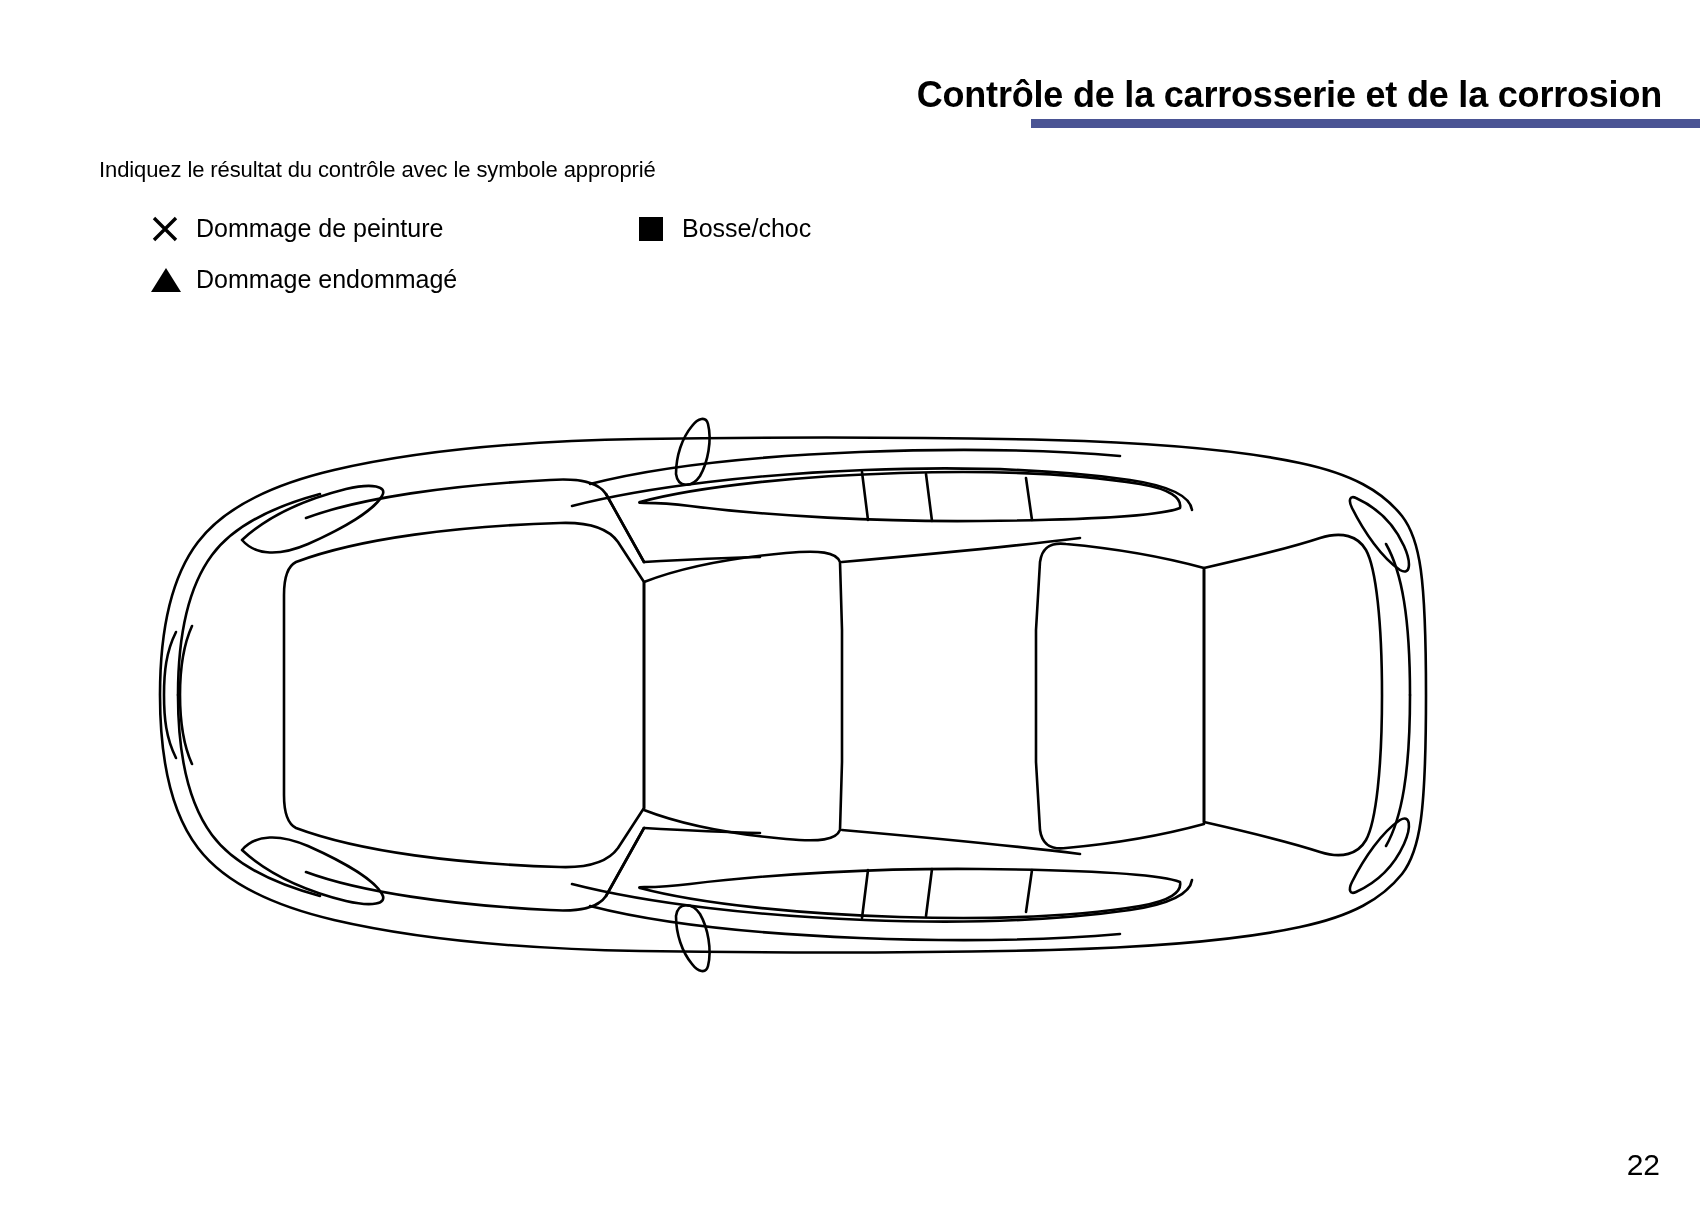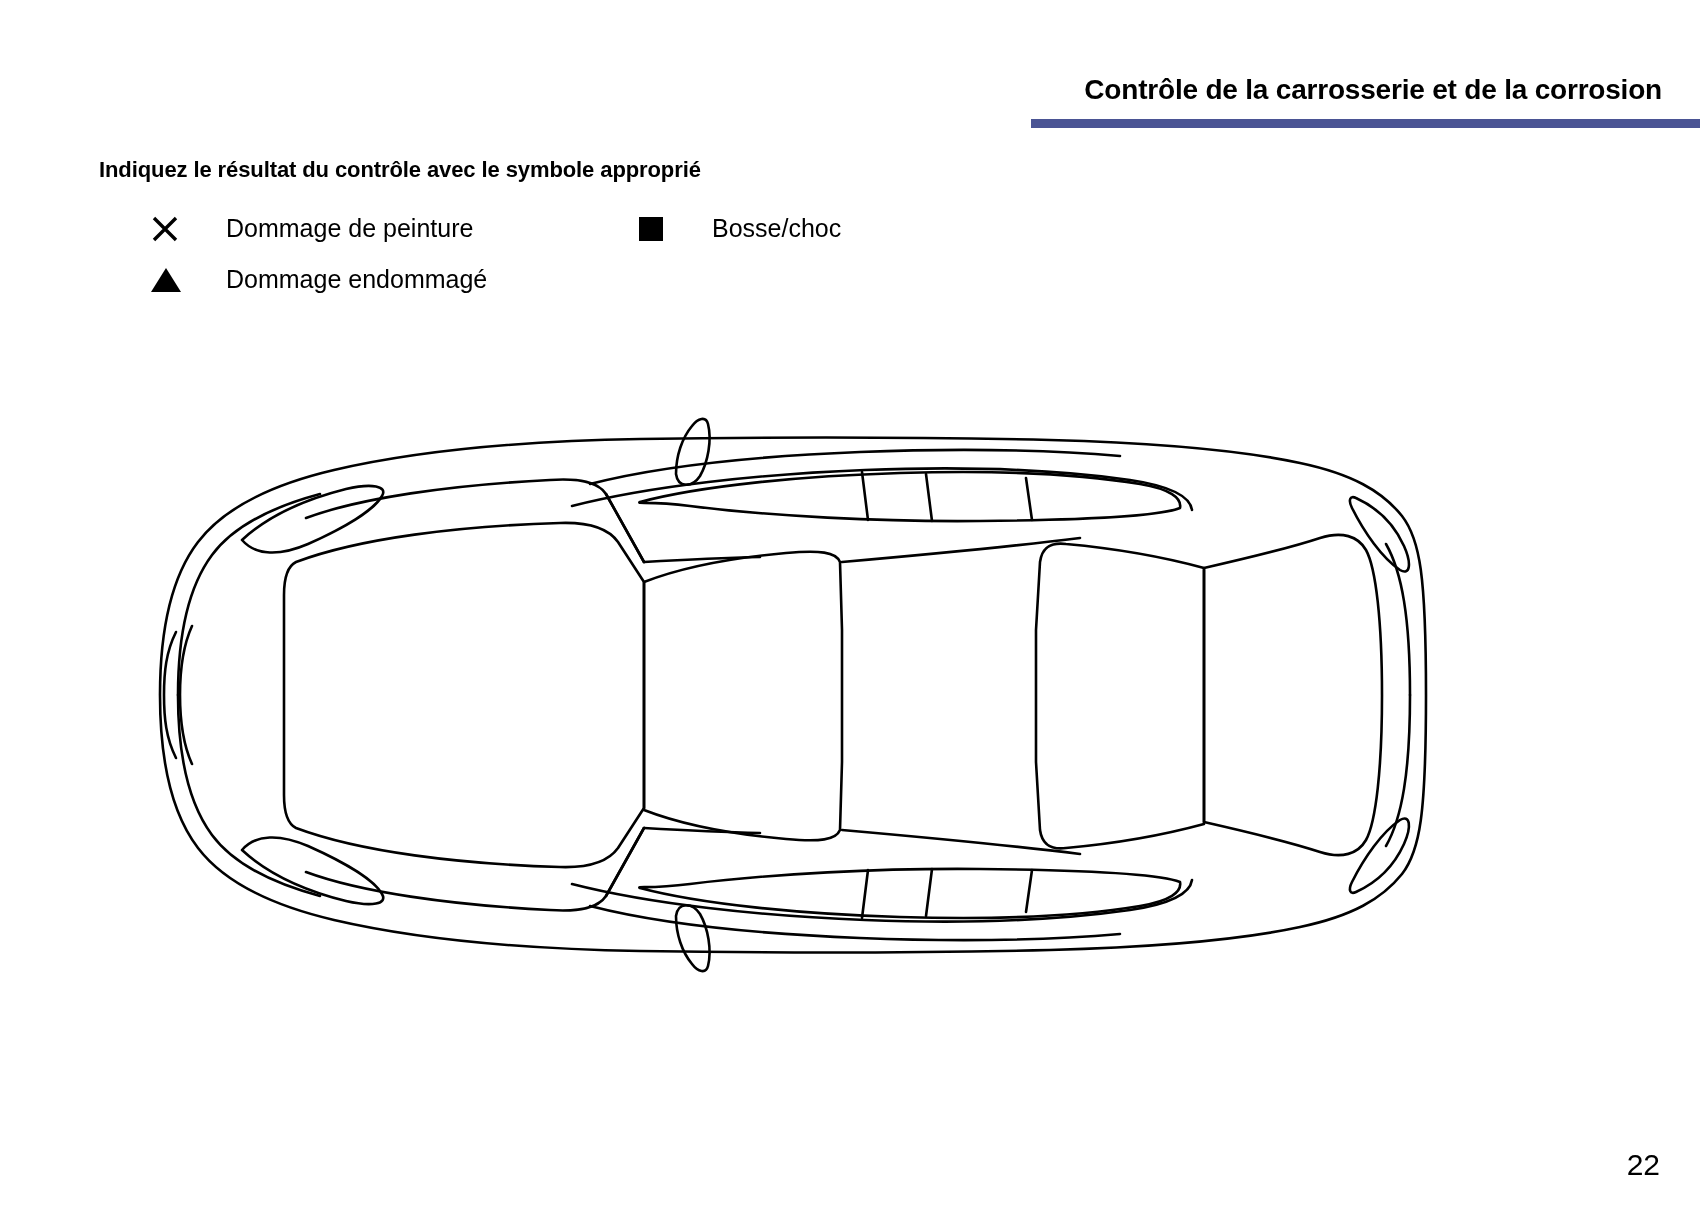--- a/index.html
+++ b/index.html
@@ -21,41 +21,41 @@
     position: absolute;
     top: 74px;
     left: 0;
     width: 1700px;
     height: 60px;
   }
   .header-title {
     position: absolute;
     right: 38px;
     top: 0;
-    font-size: 28px;
+    font-size: 36px;
     font-weight: bold;
     letter-spacing: -0.2px;
     white-space: nowrap;
   }
   .header-rule {
     position: absolute;
     top: 45px;
     left: 1031px;
     width: 669px;
     height: 9px;
     background: #4a5494;
   }
 
   
   .instruction {
     position: absolute;
     top: 157px;
     left: 99px;
     font-size: 22px;
-    font-weight: bold;
+    font-weight: normal;
     letter-spacing: -0.1px;
   }
 
   
   .legend {
     position: absolute;
     top: 203px;
     left: 150px;
     width: 1300px;
   }
@@ -82,21 +82,20 @@
     display: flex;
     align-items: center;
     justify-content: flex-start;
     line-height: 1;
   }
   .legend-symbol svg { display: block; }
   .legend-label {
     font-size: 25px;
     line-height: 1;
     white-space: nowrap;
-    margin-left: 30px;
   }
   .legend-col-right .legend-symbol {
     width: 62px;
     flex: 0 0 62px;
     justify-content: center;
   }
 
   
   .car-figure {
     position: absolute;

